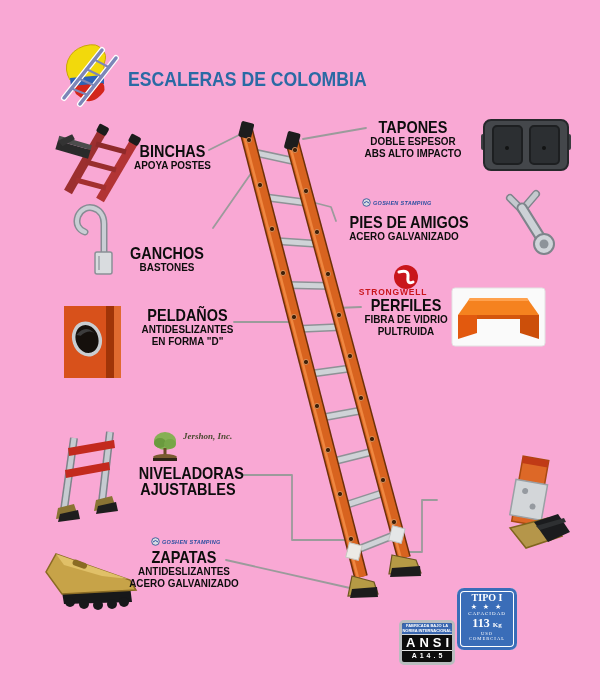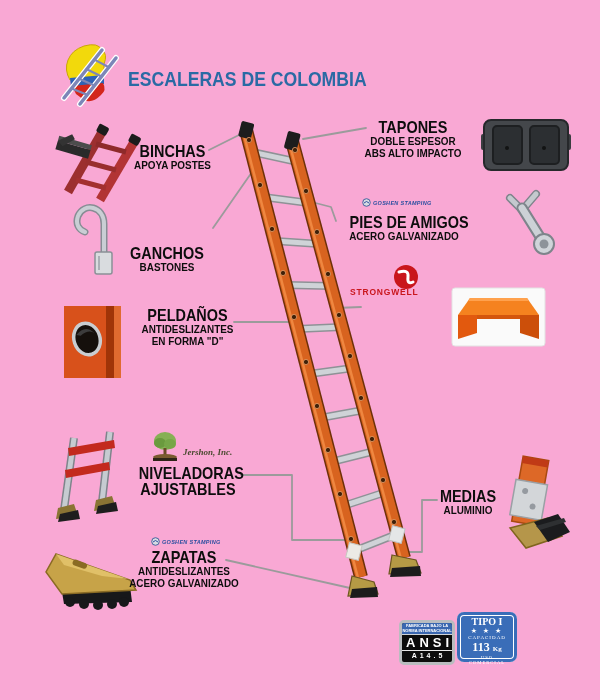--- a/index.html
+++ b/index.html
@@ -20,43 +20,43 @@
   .co-binchas{left:110px;top:144px;width:125px;}
   .co-tapones{left:352px;top:120px;width:122px;}
   .co-ganchos{left:112px;top:220px;width:110px;margin-top:26px;}
   .co-pies{left:340px;top:215px;width:128px;}
   .co-perfiles{left:350px;top:298px;width:112px;}
   .co-peldanos{left:125px;top:308px;width:125px;}
   .co-niveladoras{left:130px;top:466px;width:116px;}
   .co-medias{left:428px;top:489px;width:80px;}
   .co-zapatas{left:120px;top:550px;width:128px;}
 
-  .sw-text{position:absolute;left:350px;top:287px;width:112px;z-index:2;text-align:left;
+  .sw-text{position:absolute;left:337px;top:287px;width:112px;z-index:2;text-align:center;
            color:#c9161c;font-weight:bold;font-size:8.5px;letter-spacing:.8px;}
 
   .goshen{position:absolute;z-index:2;display:flex;align-items:center;gap:2px;
           font-style:italic;font-weight:bold;font-size:5.5px;letter-spacing:.3px;color:#2b4fa0;white-space:nowrap;}
   .goshen-pies{left:362px;top:198px;}
   .goshen-zapatas{left:151px;top:537px;}
 
-  .jershon{position:absolute;left:152px;top:431px;z-index:2;display:flex;align-items:flex-end;gap:3px;
+  .jershon{position:absolute;left:152px;top:431px;z-index:2;display:flex;align-items:flex-start;gap:3px;
            font-family:"Liberation Serif",serif;font-style:italic;font-weight:bold;font-size:9px;color:#4a4a30;}
   .jershon span{padding-bottom:6px;}
 
   
   .osha{position:absolute;left:331px;top:621px;z-index:2;font-family:"Liberation Serif",serif;
         font-weight:bold;font-size:26px;color:#000;letter-spacing:0;}
   .ansi-badge{position:absolute;left:399px;top:620px;width:56px;height:45px;z-index:2;box-sizing:border-box;
               background:#0c0c0c;border:3px solid #b9bcbf;border-radius:5px;overflow:hidden;
               color:#fff;text-align:center;}
   .ansi-top{background:#3a67b0;font-size:4px;line-height:4.6px;font-weight:bold;padding:1px 0;
             border-bottom:1px solid #cfd3d7;}
   .ansi-name{font-size:13px;font-weight:bold;letter-spacing:4px;line-height:15px;padding-left:4px;}
   .ansi-code{font-size:7px;font-weight:bold;letter-spacing:3px;line-height:9px;border-top:1px solid #e8e8e8;padding-left:3px;}
-  .tipo-badge{position:absolute;left:457px;top:612px;width:60px;height:50px;z-index:2;box-sizing:border-box;
+  .tipo-badge{position:absolute;left:457px;top:588px;width:60px;height:62px;z-index:2;box-sizing:border-box;
               background:#3a6db8;border-radius:7px;box-shadow:inset 0 0 0 3px #3a6db8, inset 0 0 0 4px #ffffff;
               color:#fff;text-align:center;font-family:"Liberation Serif",serif;padding-top:5px;}
   .tipo-title{font-size:10px;font-weight:bold;line-height:10px;}
   .tipo-stars{font-size:7px;line-height:8px;letter-spacing:2px;}
   .tipo-caplabel{font-size:5px;line-height:6px;letter-spacing:1px;}
   .tipo-capvalue{font-size:12px;font-weight:bold;line-height:12px;}
   .tipo-capvalue .unit{font-size:7px;}
   .tipo-use{font-size:4.6px;line-height:5.4px;letter-spacing:1px;}
 </style>
 </head>
@@ -327,20 +327,25 @@
     <span>GOSHEN STAMPING</span>
   </div>
 
   <div class="callout co-pies">
     <div class="t">PIES DE AMIGOS</div>
     <div class="s">ACERO GALVANIZADO</div>
   </div>
 
   <div class="sw-text">STRONGWELL</div>
 
+  <div class="callout co-perfiles">
+    <div class="t">PERFILES</div>
+    <div class="s">FIBRA DE VIDRIO</div>
+    <div class="s">PULTRUIDA</div>
+  </div>
 
   <div class="callout co-peldanos">
     <div class="t">PELDAÑOS</div>
     <div class="s">ANTIDESLIZANTES</div>
     <div class="s">EN FORMA "D"</div>
   </div>
 
   <div class="jershon">
     <svg width="28" height="32">
       <ellipse cx="13" cy="10" rx="11" ry="9" fill="#86b054"></ellipse>
@@ -351,24 +356,20 @@
       <rect x="1" y="27" width="24" height="3" fill="#2e2418"></rect>
     </svg>
     <span>Jershon, Inc.</span>
   </div>
 
   <div class="callout co-niveladoras">
     <div class="t">NIVELADORAS</div>
     <div class="t">AJUSTABLES</div>
   </div>
 
-  <div class="callout co-medias">
-    <div class="t">MEDIAS</div>
-    <div class="s">ALUMINIO</div>
-  </div>
 
   <div class="goshen goshen-zapatas">
     <svg width="9" height="9">
       <circle cx="4.5" cy="4.5" r="3.8" fill="#d7dbe2" stroke="#47639e" stroke-width="1"></circle>
       <path d="M2 5 Q4.5 2 7 5" stroke="#2b4fa0" stroke-width="1" fill="none"></path>
     </svg>
     <span>GOSHEN STAMPING</span>
   </div>
 
   <div class="callout co-zapatas">

